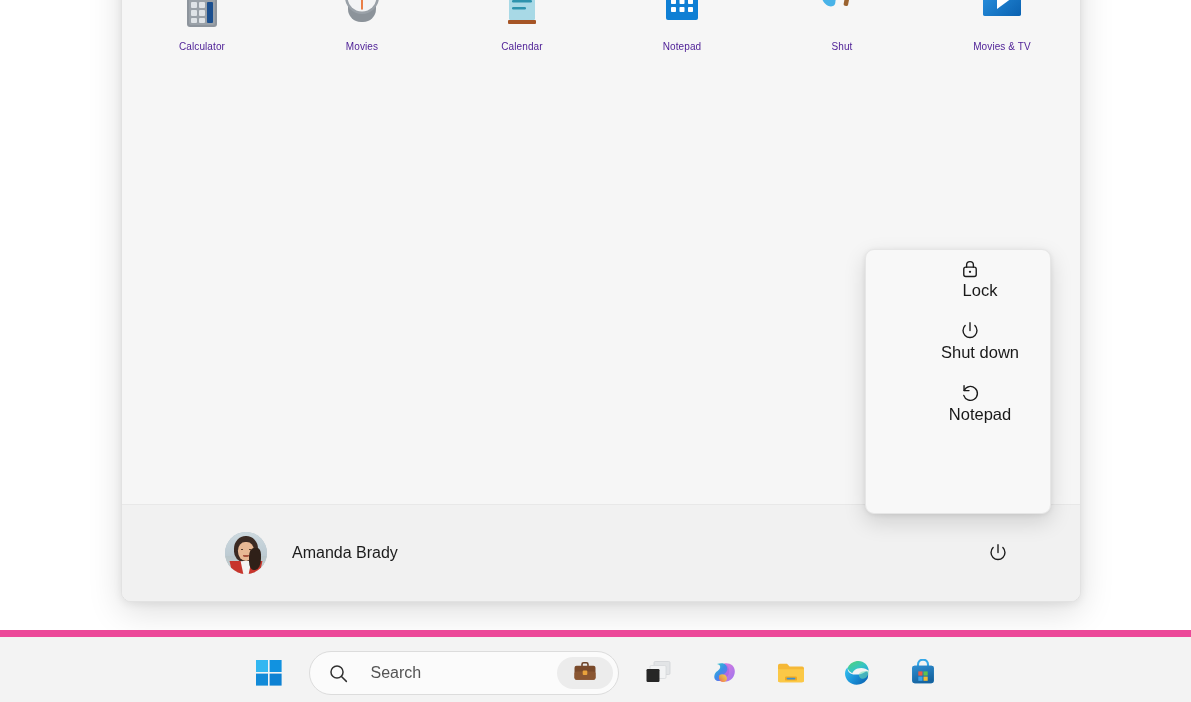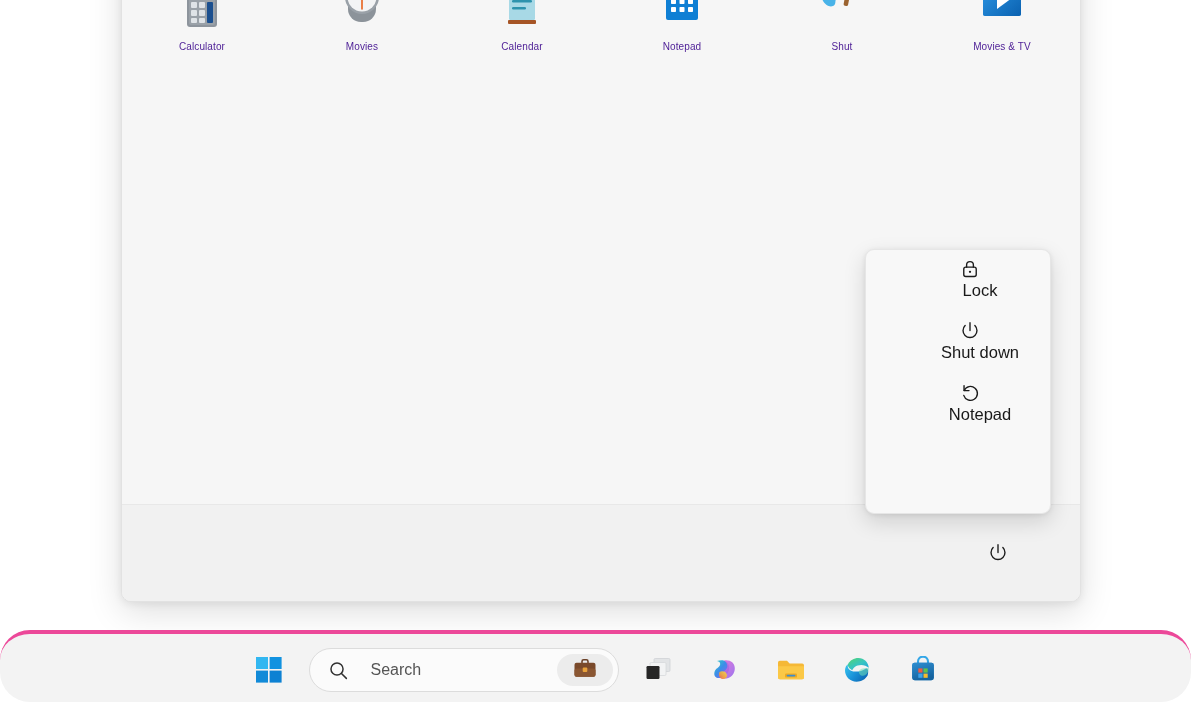--- a/index.html
+++ b/index.html
@@ -179,23 +179,22 @@
   }
 
   
   #taskbar {
     position: absolute;
     left: 0;
     bottom: 0;
     width: 1191px;
     height: 72px;
     background: #f3f3f3;
-    border-top: 4px solid #ec4899;
+    border-top: 7px solid #ec4899;
     box-sizing: border-box;
-    border-radius: 30px;
   }
   #taskbar-center {
     position: absolute;
     left: 50%;
     top: 0;
     height: 72px;
     transform: translateX(-50%);
     display: flex;
     align-items: center;
     gap: 0px;
@@ -370,20 +369,36 @@
             <path d="M18 5 L33 16 L18 27 Z" fill="#ffffff"></path>
           </svg>
         </div>
         <div class="app-label">Movies &amp; TV</div>
       </div>
 
     </div>
 
     <div id="start-footer">
 
+      <div id="account-block">
+        <div id="avatar">
+          <div class="bg-sky"></div>
+          <div class="bg-grnd"></div>
+          <div class="hair"></div>
+          <div class="collar-w"></div>
+          <div class="collar-l"></div>
+          <div class="collar-r"></div>
+          <div class="face"></div>
+          <div class="hair-side"></div>
+          <div class="eye-l"></div>
+          <div class="eye-r"></div>
+          <div class="smile"></div>
+        </div>
+        <div id="account-name">Amanda Brady</div>
+      </div>
 
       <div id="power-button">
         <svg width="22" height="22" viewBox="0 0 24 24">
           <path d="M12 3 L12 11.5" stroke="#1b1b1b" stroke-width="1.5" stroke-linecap="round" fill="none"></path>
           <path d="M6.7 6.1 A7.6 7.6 0 1 0 17.3 6.1" stroke="#1b1b1b" stroke-width="1.5" stroke-linecap="round" fill="none"></path>
         </svg>
       </div>
 
     </div>
   </div>

